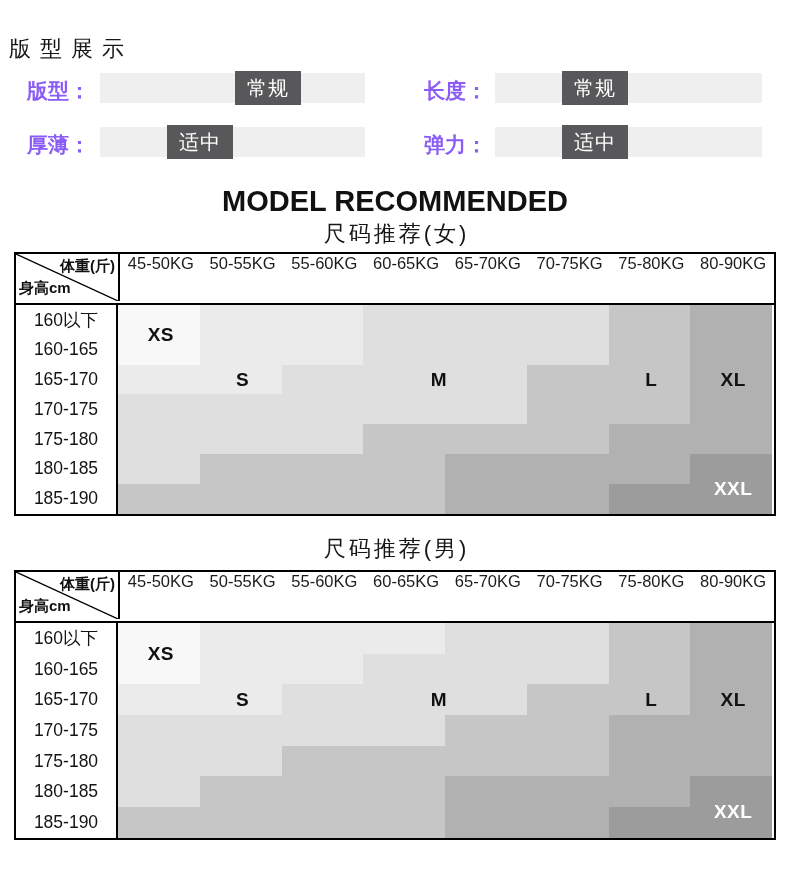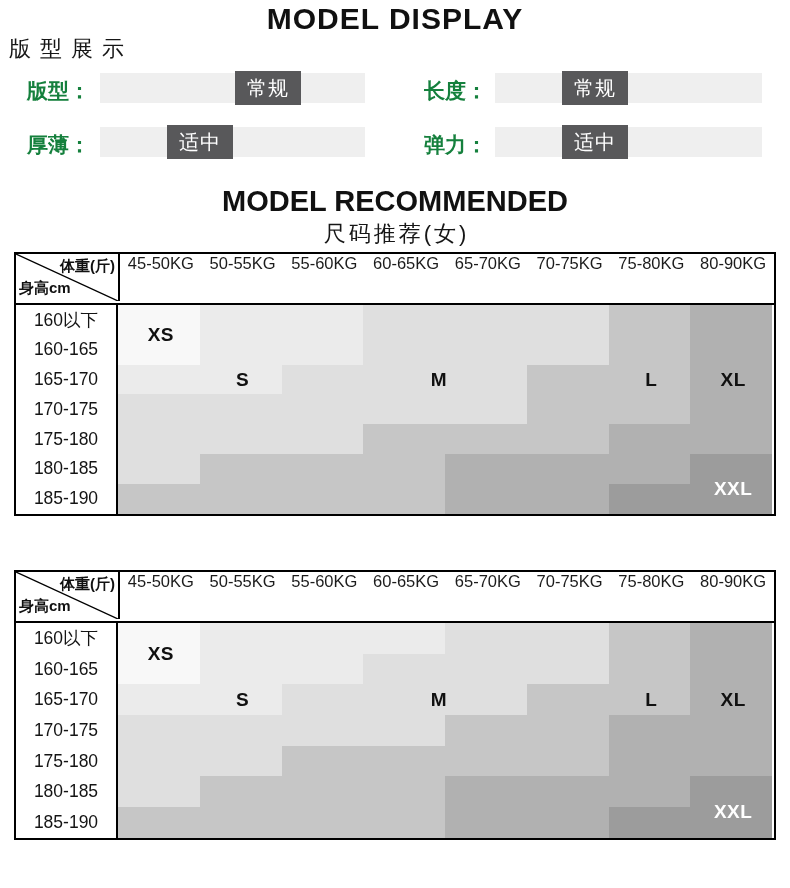--- a/index.html
+++ b/index.html
@@ -7,21 +7,21 @@
         font-family:"Liberation Sans","DejaVu Sans",sans-serif;color:#111;}
   .abs{position:absolute;}
   
   .main-title{left:0;top:2px;width:100%;text-align:center;font-size:30px;font-weight:bold;
               letter-spacing:1px;color:#111;}
   .main-sub{left:0;top:34px;width:100%;text-align:left;font-size:22px;letter-spacing:9px;
             text-indent:9px;color:#161616;}
   .size-title{left:0;top:185px;width:100%;text-align:center;font-size:29px;font-weight:bold;color:#111;}
   .tbl-sub{left:0;width:100%;text-align:center;font-size:22px;letter-spacing:3px;text-indent:3px;color:#161616;}
   
-  .attr-label{font-size:21px;font-weight:600;color:#15803d;white-space:nowrap;}
+  .attr-label{font-size:21px;font-weight:600;color:#8b5cf6;white-space:nowrap;}
   .attr-bar{height:30px;background:#efefef;}
   .attr-chip{position:absolute;top:-2px;width:66px;height:34px;background:#58585a;color:#ffffff;
              display:flex;align-items:center;justify-content:center;font-size:20px;letter-spacing:1px;}
   
   .size-table{left:14px;width:762px;border:2px solid #000;background:#fff;box-sizing:border-box;}
   .thead{display:flex;height:49px;border-bottom:2px solid #000;}
   .corner{position:relative;width:102px;height:47px;border-right:2px solid #000;flex:none;}
   .corner svg{position:absolute;left:0;top:0;}
   .corner-top{position:absolute;right:3px;top:3px;font-size:15px;font-weight:700;color:#111;}
   .corner-bottom{position:absolute;left:3px;bottom:3px;font-size:15px;font-weight:600;color:#111;}
@@ -34,21 +34,20 @@
   .zone-label{position:absolute;transform:translate(-50%,-50%);font-size:19px;font-weight:bold;
               letter-spacing:0.5px;white-space:nowrap;}
   
   .note{left:0;top:850px;width:100%;text-align:center;font-size:16px;font-weight:600;color:#111;}
 </style>
 </head>
 <body>
 
 <div id="page">
 
-  <div class="abs main-title">MODEL DISPLAY</div>
   <div class="abs main-sub">版型展示</div>
 
   <div class="abs attr-label" style="left:27px;top:77px;">版型：</div>
   <div class="abs attr-bar" style="left:100px;top:73px;width:265px;">
     <div class="attr-chip" style="left:135px;">常规</div>
   </div>
   <div class="abs attr-label" style="left:424px;top:77px;">长度：</div>
   <div class="abs attr-bar" style="left:495px;top:73px;width:267px;">
     <div class="attr-chip" style="left:67px;">常规</div>
   </div>
@@ -151,20 +150,21 @@
         <div class="zcell" style="background: rgb(156, 156, 156);"></div>
         <span class="zone-label" style="left: 144.875px; top: 29.8px; color: rgb(17, 17, 17);">XS</span>
         <span class="zone-label" style="left: 226.625px; top: 74.5px; color: rgb(17, 17, 17);">S</span>
         <span class="zone-label" style="left: 422.825px; top: 74.5px; color: rgb(17, 17, 17);">M</span>
         <span class="zone-label" style="left: 635.375px; top: 74.5px; color: rgb(17, 17, 17);">L</span>
         <span class="zone-label" style="left: 717.125px; top: 74.5px; color: rgb(17, 17, 17);">XL</span>
         <span class="zone-label" style="left: 717.125px; top: 183.568px; color: rgb(255, 255, 255);">XXL</span>
       </div>
   </div>
 
+  <div class="abs tbl-sub" style="top:534px;">尺码推荐(男)</div>
 
   <div class="abs size-table" style="top:570px;">
     <div class="thead">
       <div class="corner">
         <svg width="102" height="47" viewBox="0 0 102 47">
           <line x1="0" y1="0" x2="102" y2="47" stroke="#000" stroke-width="1.3"></line>
         </svg>
         <span class="corner-top">体重(斤)</span>
         <span class="corner-bottom">身高cm</span>
       </div>

